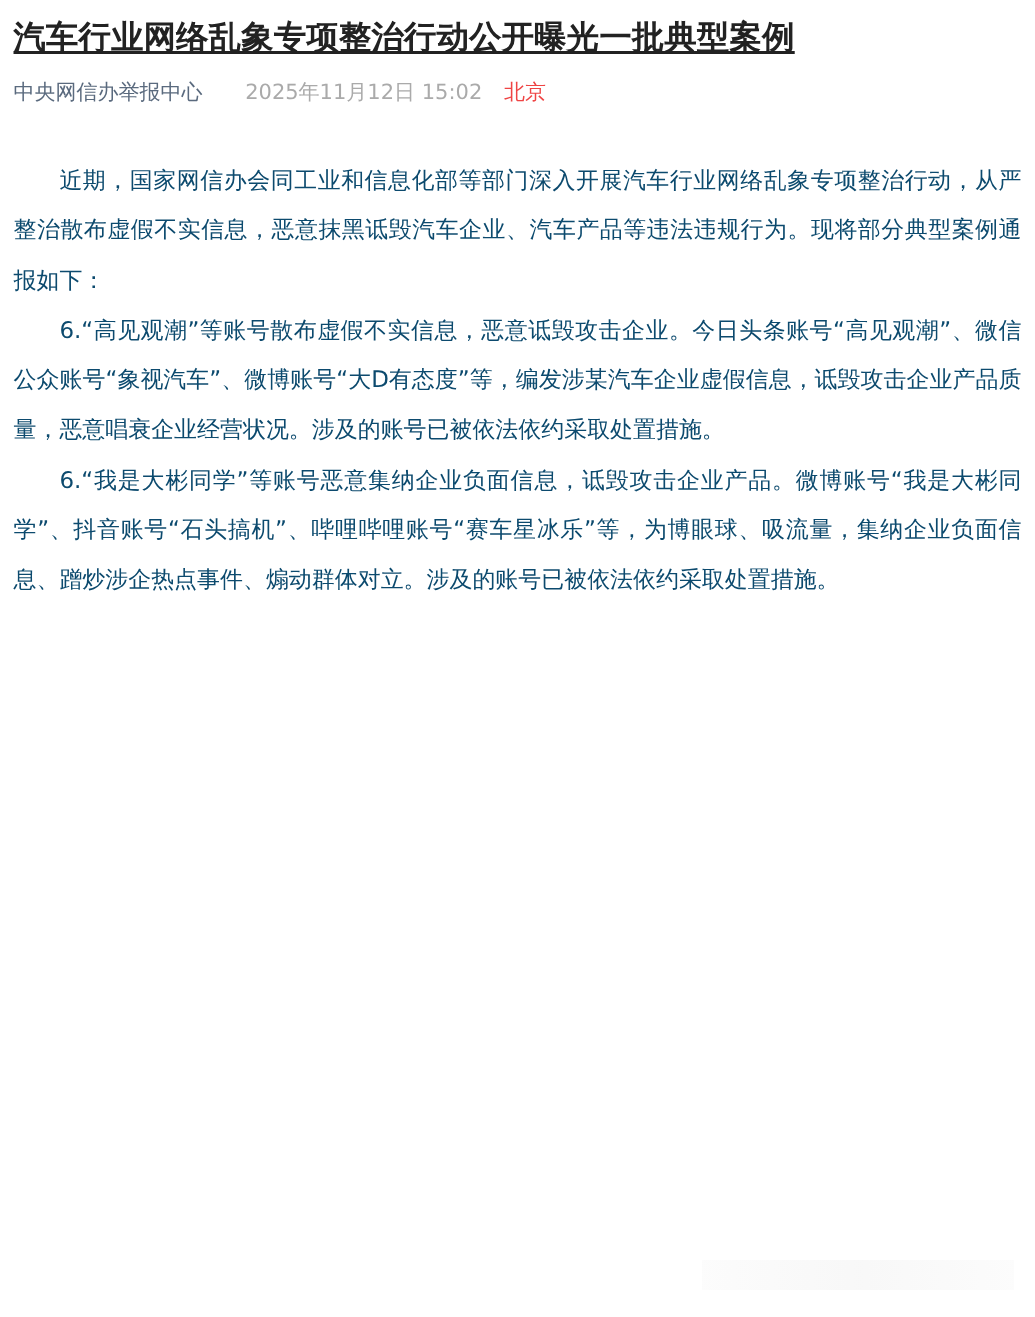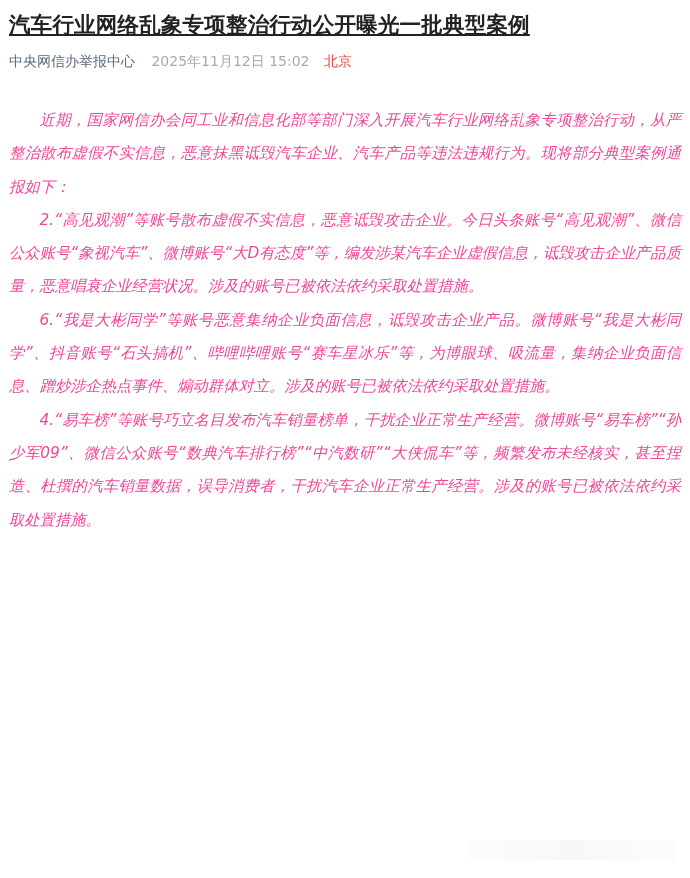--- a/index.html
+++ b/index.html
@@ -2,39 +2,38 @@
 <html><head>
 <meta charset="utf-8">
 <style>
   html, body { margin:0; padding:0; background:#ffffff; }
   body { width:690px; height:878px; overflow:hidden; position:relative;
          font-family:"DejaVu Sans", "Liberation Sans", sans-serif; color:#333333; }
   .title { position:absolute; left:9px; top:10px; font-size:21.5px; font-weight:bold;
            color:#222222; letter-spacing:0.2px; white-space:nowrap;text-decoration:underline; }
   .meta { position:absolute; left:9px; top:53px; font-size:14px; white-space:nowrap; }
   .meta .source { color:#5a6a7e;text-align:right; }
-  .meta .date { color:#aaaaaa; margin-left:12px; }
+  .meta .date { color:#aaaaaa; margin-left:24px; }
   .meta .loc { color:#ef4444; margin-left:10px; }
   .content { position:absolute; left:9px; top:104px; width:672px; font-size:15.3px;
-             line-height:33.3px; color:#ec4899;font-style:italic; }
+             line-height:33.3px; color:#0c4a6e; }
   .content p { margin:0; text-indent:2em; text-align:justify; }
   .watermark { position:absolute; left:468px; top:840px; width:208px; height:20px;
                background:linear-gradient(90deg,#fbfbfb,#f6f6f6,#fbfbfb); opacity:0.8; }
 </style>
 </head>
 <body>
 
 <div class="title">汽车行业网络乱象专项整治行动公开曝光一批典型案例</div>
 
 <div class="meta">
   <span class="source">中央网信办举报中心</span>
   <span class="date">2025年11月12日 15:02</span>
   <span class="loc">北京</span>
 </div>
 
 <div class="content">
   <p>近期，国家网信办会同工业和信息化部等部门深入开展汽车行业网络乱象专项整治行动，从严整治散布虚假不实信息，恶意抹黑诋毁汽车企业、汽车产品等违法违规行为。现将部分典型案例通报如下：</p>
-  <p>2.“高见观潮”等账号散布虚假不实信息，恶意诋毁攻击企业。今日头条账号“高见观潮”、微信公众账号“象视汽车”、微博账号“大D有态度”等，编发涉某汽车企业虚假信息，诋毁攻击企业产品质量，恶意唱衰企业经营状况。涉及的账号已被依法依约采取处置措施。</p>
+  <p>6.“高见观潮”等账号散布虚假不实信息，恶意诋毁攻击企业。今日头条账号“高见观潮”、微信公众账号“象视汽车”、微博账号“大D有态度”等，编发涉某汽车企业虚假信息，诋毁攻击企业产品质量，恶意唱衰企业经营状况。涉及的账号已被依法依约采取处置措施。</p>
   <p>6.“我是大彬同学”等账号恶意集纳企业负面信息，诋毁攻击企业产品。微博账号“我是大彬同学”、抖音账号“石头搞机”、哔哩哔哩账号“赛车星冰乐”等，为博眼球、吸流量，集纳企业负面信息、蹭炒涉企热点事件、煽动群体对立。涉及的账号已被依法依约采取处置措施。</p>
-  <p>4.“易车榜”等账号巧立名目发布汽车销量榜单，干扰企业正常生产经营。微博账号“易车榜”“孙少军09”、微信公众账号“数典汽车排行榜”“中汽数研”“大侠侃车”等，频繁发布未经核实，甚至捏造、杜撰的汽车销量数据，误导消费者，干扰汽车企业正常生产经营。涉及的账号已被依法依约采取处置措施。</p>
 </div>
 
 <div class="watermark"></div>
 
 </body></html>

